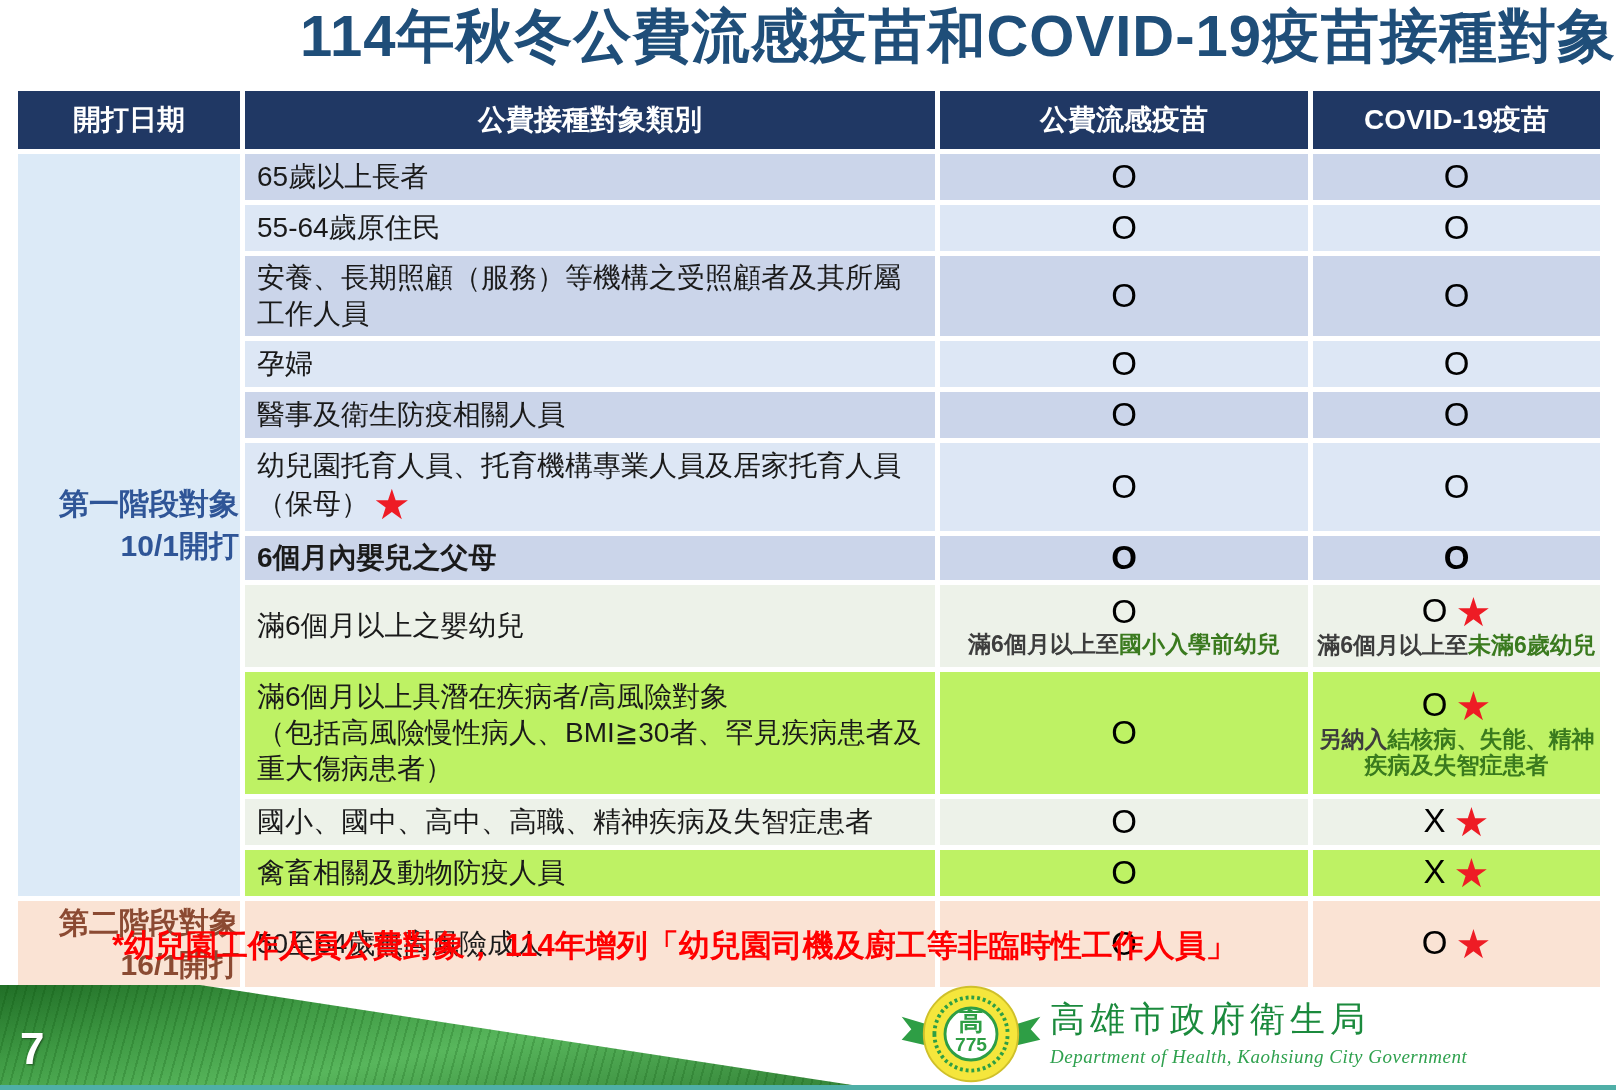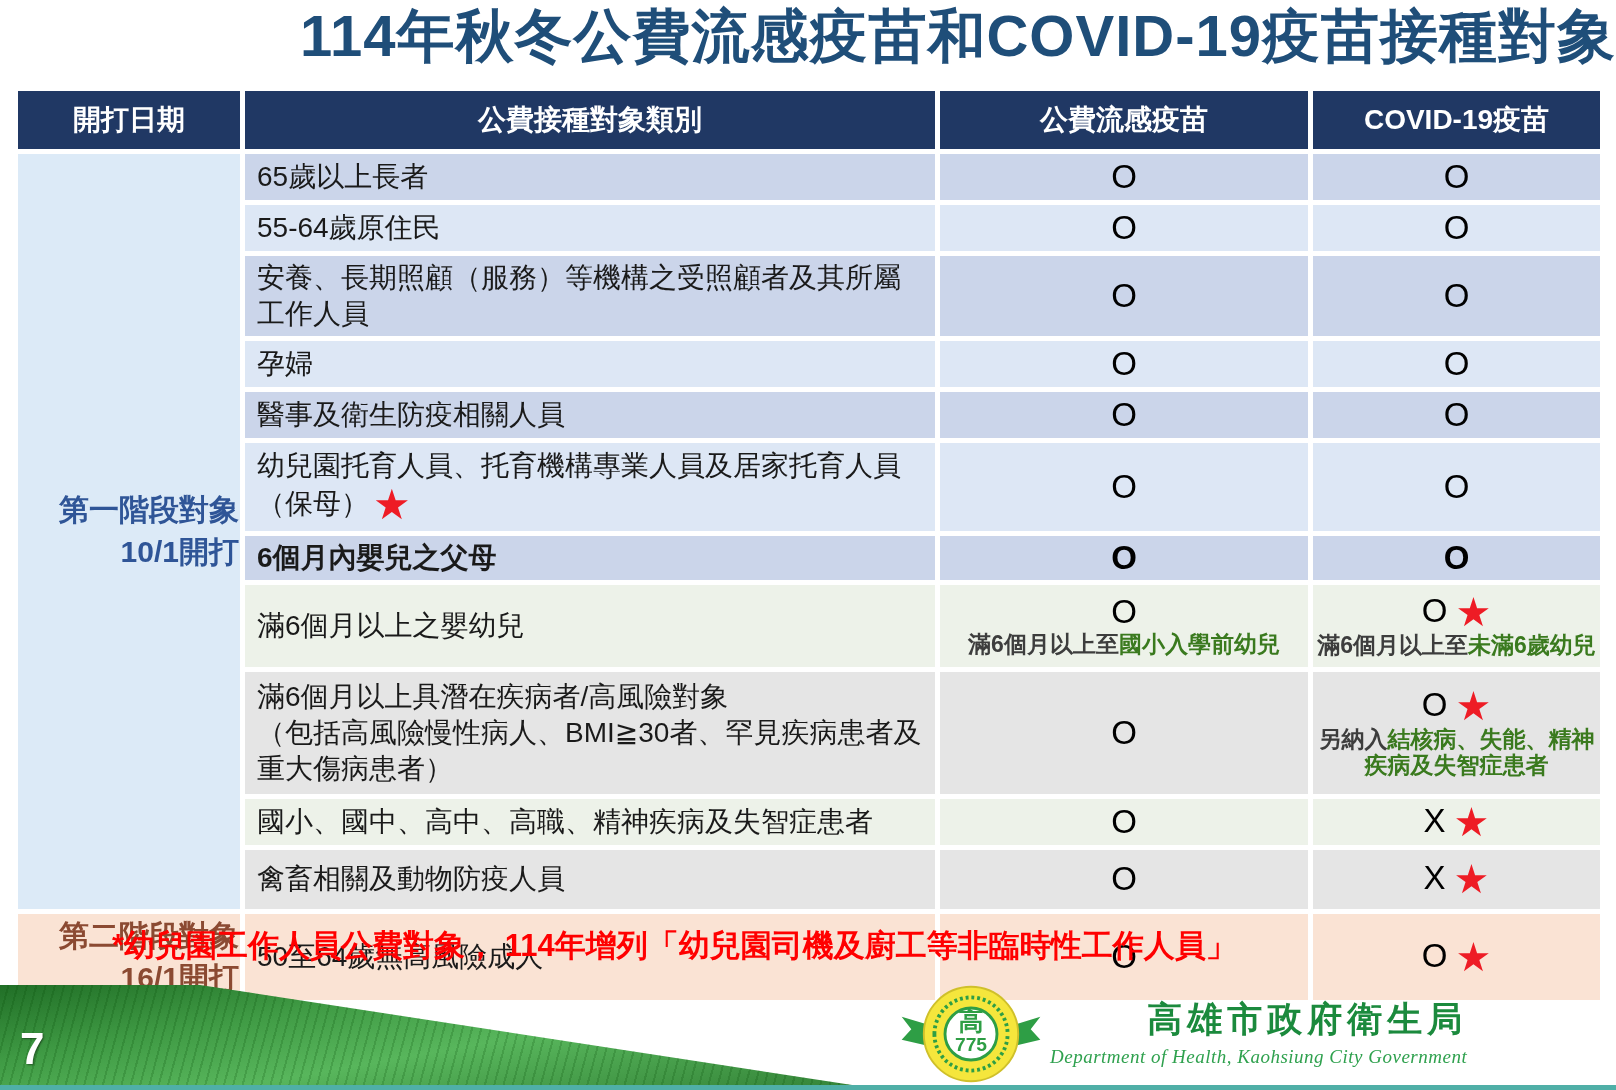--- a/index.html
+++ b/index.html
@@ -30,21 +30,21 @@
   .cat-star{color:#EE1C25;font-size:42px;margin-left:4px;vertical-align:-6px;line-height:1;}
   .cell-note{font-size:23px;font-weight:bold;line-height:1.12;margin-top:1px;}
   .note-prefix{color:#3d3d3d;}
   .note-bold{color:#3A7A1E;}
   .stage-cell{text-align:right;font-weight:bold;font-size:30px;line-height:1.4;}
   .stage1-cell{background:#DCEAF7;color:#2F5597;}
   .stage2-cell{background:#FAE3D4;color:#8B4A32;}
   tr.theme-blue-dark  td.data-cell{background:#CBD5EA;}
   tr.theme-blue-light td.data-cell{background:#DDE7F5;}
   tr.theme-green-light td.data-cell{background:#EDF2E9;}
-  tr.theme-green-dark td.data-cell{background:#e5e5e5;}
+  tr.theme-green-dark td.data-cell{background:#bef264;}
   tr.theme-peach td.data-cell{background:#FAE3D4;}
   .red-notes{
     position:absolute;left:112px;top:926px;color:#FF0000;font-weight:bold;
     font-size:31px;line-height:1.28;white-space:nowrap;
   }
   .green-wedge{
     position:absolute;left:0;top:978px;width:920px;height:112px;
     clip-path:polygon(0 7px,200px 7px,885px 112px,0 112px);
     background:
       repeating-linear-gradient(105deg,rgba(0,70,0,0.18) 0 2px,rgba(255,255,255,0) 2px 9px),
@@ -53,21 +53,21 @@
   .page-number{
     position:absolute;left:20px;top:1024px;color:#ffffff;font-size:44px;
     font-weight:bold;text-shadow:1px 1px 2px rgba(0,0,0,0.45);z-index:3;
   }
   .teal-bar{
     position:absolute;left:0;bottom:0;width:1616px;height:5px;background:#4FAFA7;z-index:4;
   }
   .org-block{position:absolute;left:896px;top:982px;display:flex;align-items:center;z-index:2;}
   .org-emblem{width:150px;height:104px;flex:0 0 auto;}
   .org-text{margin-left:4px;}
-  .org-zh{font-size:35px;font-weight:bold;color:#1B8A3D;letter-spacing:5px;line-height:1.1;text-align:right;}
+  .org-zh{font-size:35px;font-weight:normal;color:#1B8A3D;letter-spacing:5px;line-height:1.1;}
   .org-en{
     font-size:19px;font-style:italic;color:#2FA14E;margin-top:7px;
     font-family:"Liberation Serif",serif;letter-spacing:0.5px;
   }
 </style>
 </head>
 <body>
 
 <div class="slide-title">114年秋冬公費流感疫苗和COVID-19疫苗接種對象</div>
 
@@ -178,21 +178,21 @@
       </tr>
       <tr class="theme-green-light" style="height: 46px;">
         <td class="category data-cell"><span>國小、國中、高中、高職、精神疾病及失智症患者</span></td>
         <td class="mark-cell data-cell">
           <div><span class="mark">O</span></div>
         </td>
         <td class="mark-cell data-cell">
           <div><span class="mark">X</span><span class="mark-star">★</span></div>
         </td>
       </tr>
-      <tr class="theme-green-dark" style="height: 59px;">
+      <tr class="theme-green-dark" style="height: 46px;">
         <td class="category data-cell"><span>禽畜相關及動物防疫人員</span></td>
         <td class="mark-cell data-cell">
           <div><span class="mark">O</span></div>
         </td>
         <td class="mark-cell data-cell">
           <div><span class="mark">X</span><span class="mark-star">★</span></div>
         </td>
       </tr>
       <tr class="theme-peach" style="height: 78px;">
         <td class="stage-cell stage2-cell" rowspan="1">

